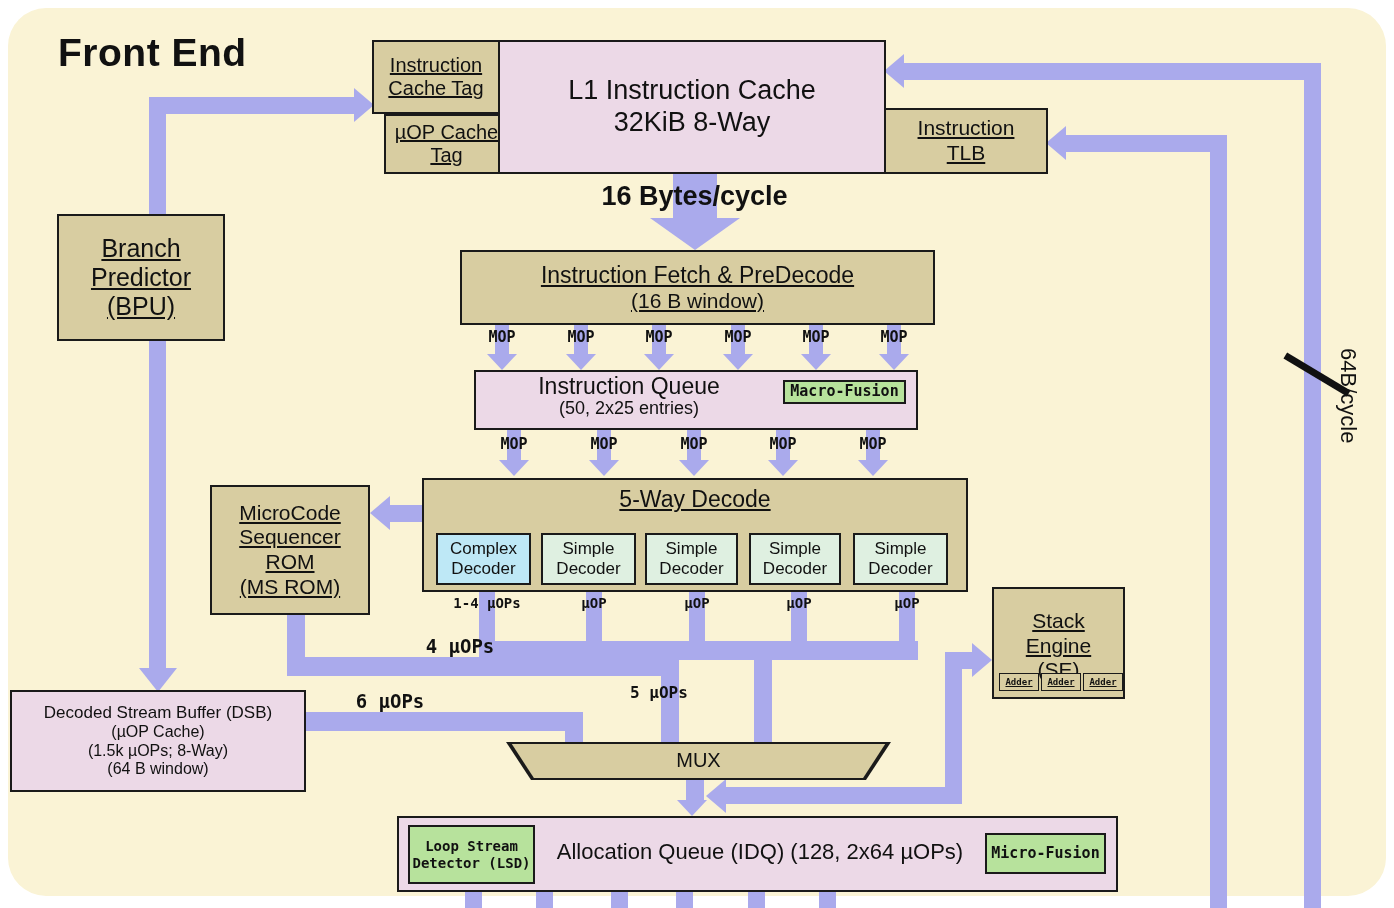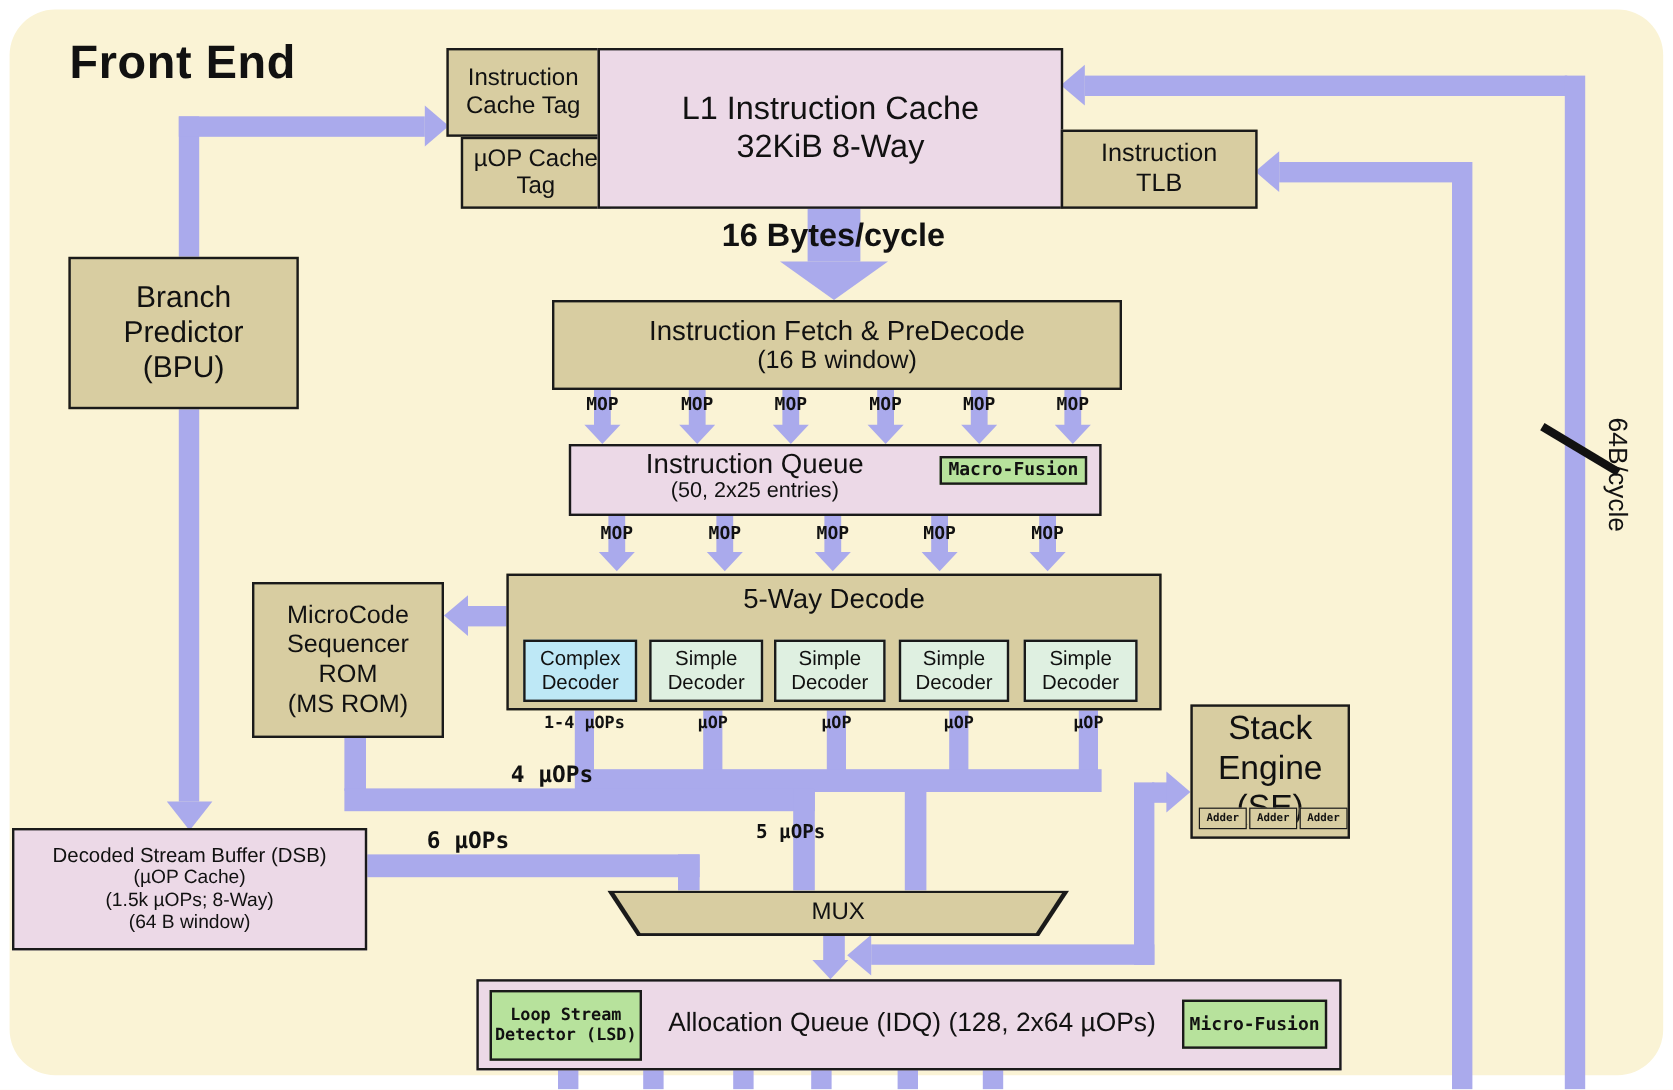--- a/index.html
+++ b/index.html
@@ -13,21 +13,21 @@
          background:var(--cream,#faf3d5);}
   .seg{position:absolute;background:var(--lavender,#aaaaec);z-index:1;}
   .tri{position:absolute;width:0;height:0;z-index:1;}
   .tri-down-sm{border-left:15px solid transparent;border-right:15px solid transparent;border-top:16px solid var(--lavender);}
   .tri-down-md{border-left:19px solid transparent;border-right:19px solid transparent;border-top:24px solid var(--lavender);}
   .tri-down-big{border-left:45px solid transparent;border-right:45px solid transparent;border-top:32px solid var(--lavender);}
   .tri-left{border-top:17px solid transparent;border-bottom:17px solid transparent;border-right:20px solid var(--lavender);}
   .tri-right{border-top:17px solid transparent;border-bottom:17px solid transparent;border-left:20px solid var(--lavender);}
   .box{position:absolute;border:2px solid var(--ink,#1a1a1a);display:flex;flex-direction:column;
        align-items:center;justify-content:center;text-align:center;line-height:1.17;z-index:2;box-sizing:border-box;}
-  .tan-bg{background:var(--tan,#d8cda1);} .pink-bg{background:var(--pink,#ecd9e7);}
+  .tan-bg{background:var(--tan,#d8cda1);text-decoration:underline;} .pink-bg{background:var(--pink,#ecd9e7);}
   .green-bg{background:var(--green,#b7e29c);} .blue-bg{background:var(--blue,#bee8f6);}
   .mint-bg{background:var(--mint,#dff0e1);}
   .lbl{position:absolute;text-align:center;z-index:3;line-height:1.1;}
   .mono{font-family:"DejaVu Sans Mono",monospace;font-weight:bold;}
   .title{font-size:39px;font-weight:800;letter-spacing:.5px;text-align:left;}
   .muxo{position:absolute;background:var(--ink);clip-path:polygon(0 0,100% 0,93.5% 100%,6.5% 100%);z-index:2;}
   .muxi{position:absolute;left:2px;top:2px;right:2px;bottom:2px;background:var(--tan);
         clip-path:polygon(1% 0,99% 0,93.2% 100%,6.8% 100%);}
   .vtext{writing-mode:vertical-rl;}
 </style>
@@ -125,21 +125,21 @@
     <div>Tag</div>
   </div>
   <div class="box pink-bg" style="left:498px;top:40px;width:388px;height:134px;font-size:27px">
     <div>L1 Instruction Cache</div>
     <div>32KiB 8-Way</div>
   </div>
   <div class="box tan-bg" style="left:884px;top:108px;width:164px;height:66px;font-size:21px">
     <div>Instruction</div>
     <div>TLB</div>
   </div>
-  <div class="box tan-bg" style="left:57px;top:214px;width:192px;height:127px;font-size:25px">
+  <div class="box tan-bg" style="left:57px;top:214px;width:168px;height:127px;font-size:25px">
     <div>Branch</div>
     <div>Predictor</div>
     <div>(BPU)</div>
   </div>
   <div class="box tan-bg" style="left:460px;top:250px;width:475px;height:75px">
     <div style="font-size:23px">Instruction Fetch &amp; PreDecode</div>
     <div style="font-size:21px">(16 B window)</div>
   </div>
 
   <div class="box pink-bg" style="left:474px;top:370px;width:444px;height:60px"></div>
@@ -185,21 +185,21 @@
     <div style="font-size:16px">(µOP Cache)</div>
     <div style="font-size:16px">(1.5k µOPs; 8-Way)</div>
     <div style="font-size:16px">(64 B window)</div>
   </div>
 
   <div class="muxo" style="left:506px;top:742px;width:385px;height:38px">
     <div class="muxi"></div>
   </div>
   <div class="lbl" style="left:506px;top:749px;width:385px;font-size:20px">MUX</div>
 
-  <div class="box tan-bg" style="left:992px;top:587px;width:133px;height:112px;justify-content:flex-start;padding-top:2px;font-size:28px">
+  <div class="box tan-bg" style="left:992px;top:587px;width:133px;height:112px;justify-content:flex-start;padding-top:20px;font-size:21px">
     <div>Stack</div>
     <div>Engine</div>
     <div>(SE)</div>
   </div>
   <div class="box tan-bg mono" style="left:999px;top:673px;width:40px;height:18px;font-size:9px;border-width:1px">Adder</div>
   <div class="box tan-bg mono" style="left:1041px;top:673px;width:40px;height:18px;font-size:9px;border-width:1px">Adder</div>
   <div class="box tan-bg mono" style="left:1083px;top:673px;width:40px;height:18px;font-size:9px;border-width:1px">Adder</div>
 
   <div class="box pink-bg" style="left:397px;top:816px;width:721px;height:76px"></div>
   <div class="lbl" style="left:545px;top:840px;width:430px;font-size:22px">Allocation Queue (IDQ) (128, 2x64 µOPs)</div>

